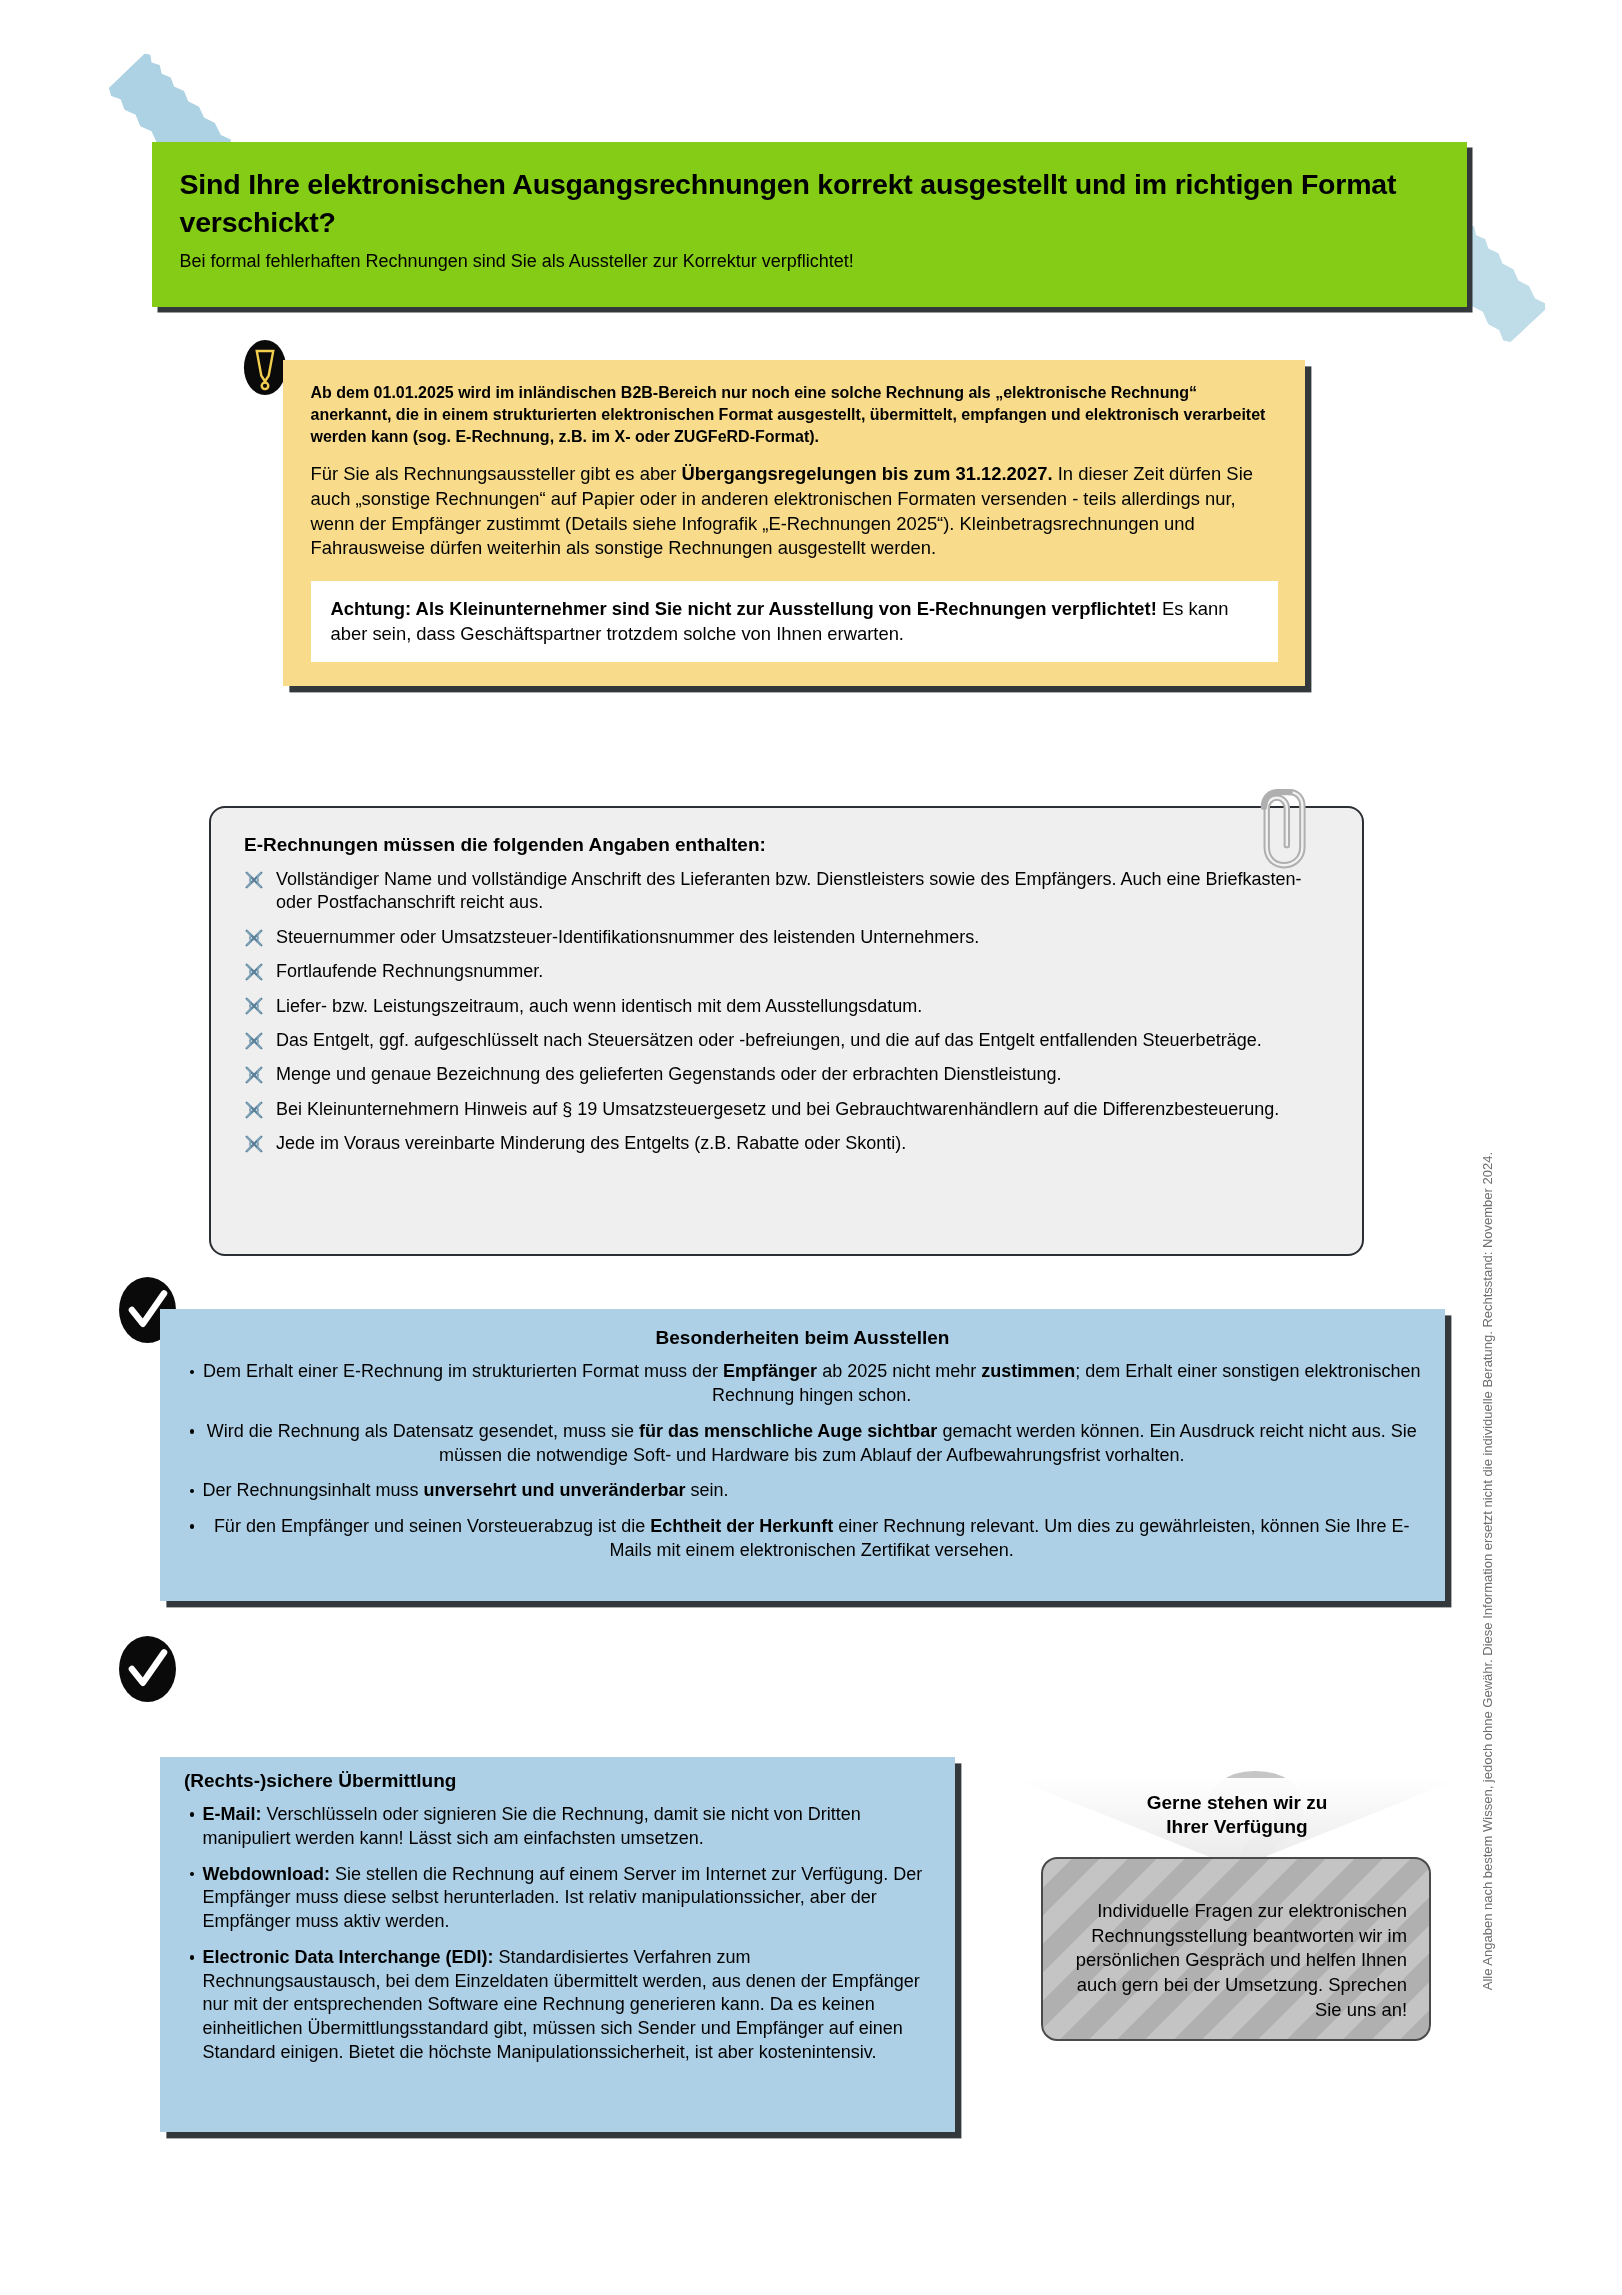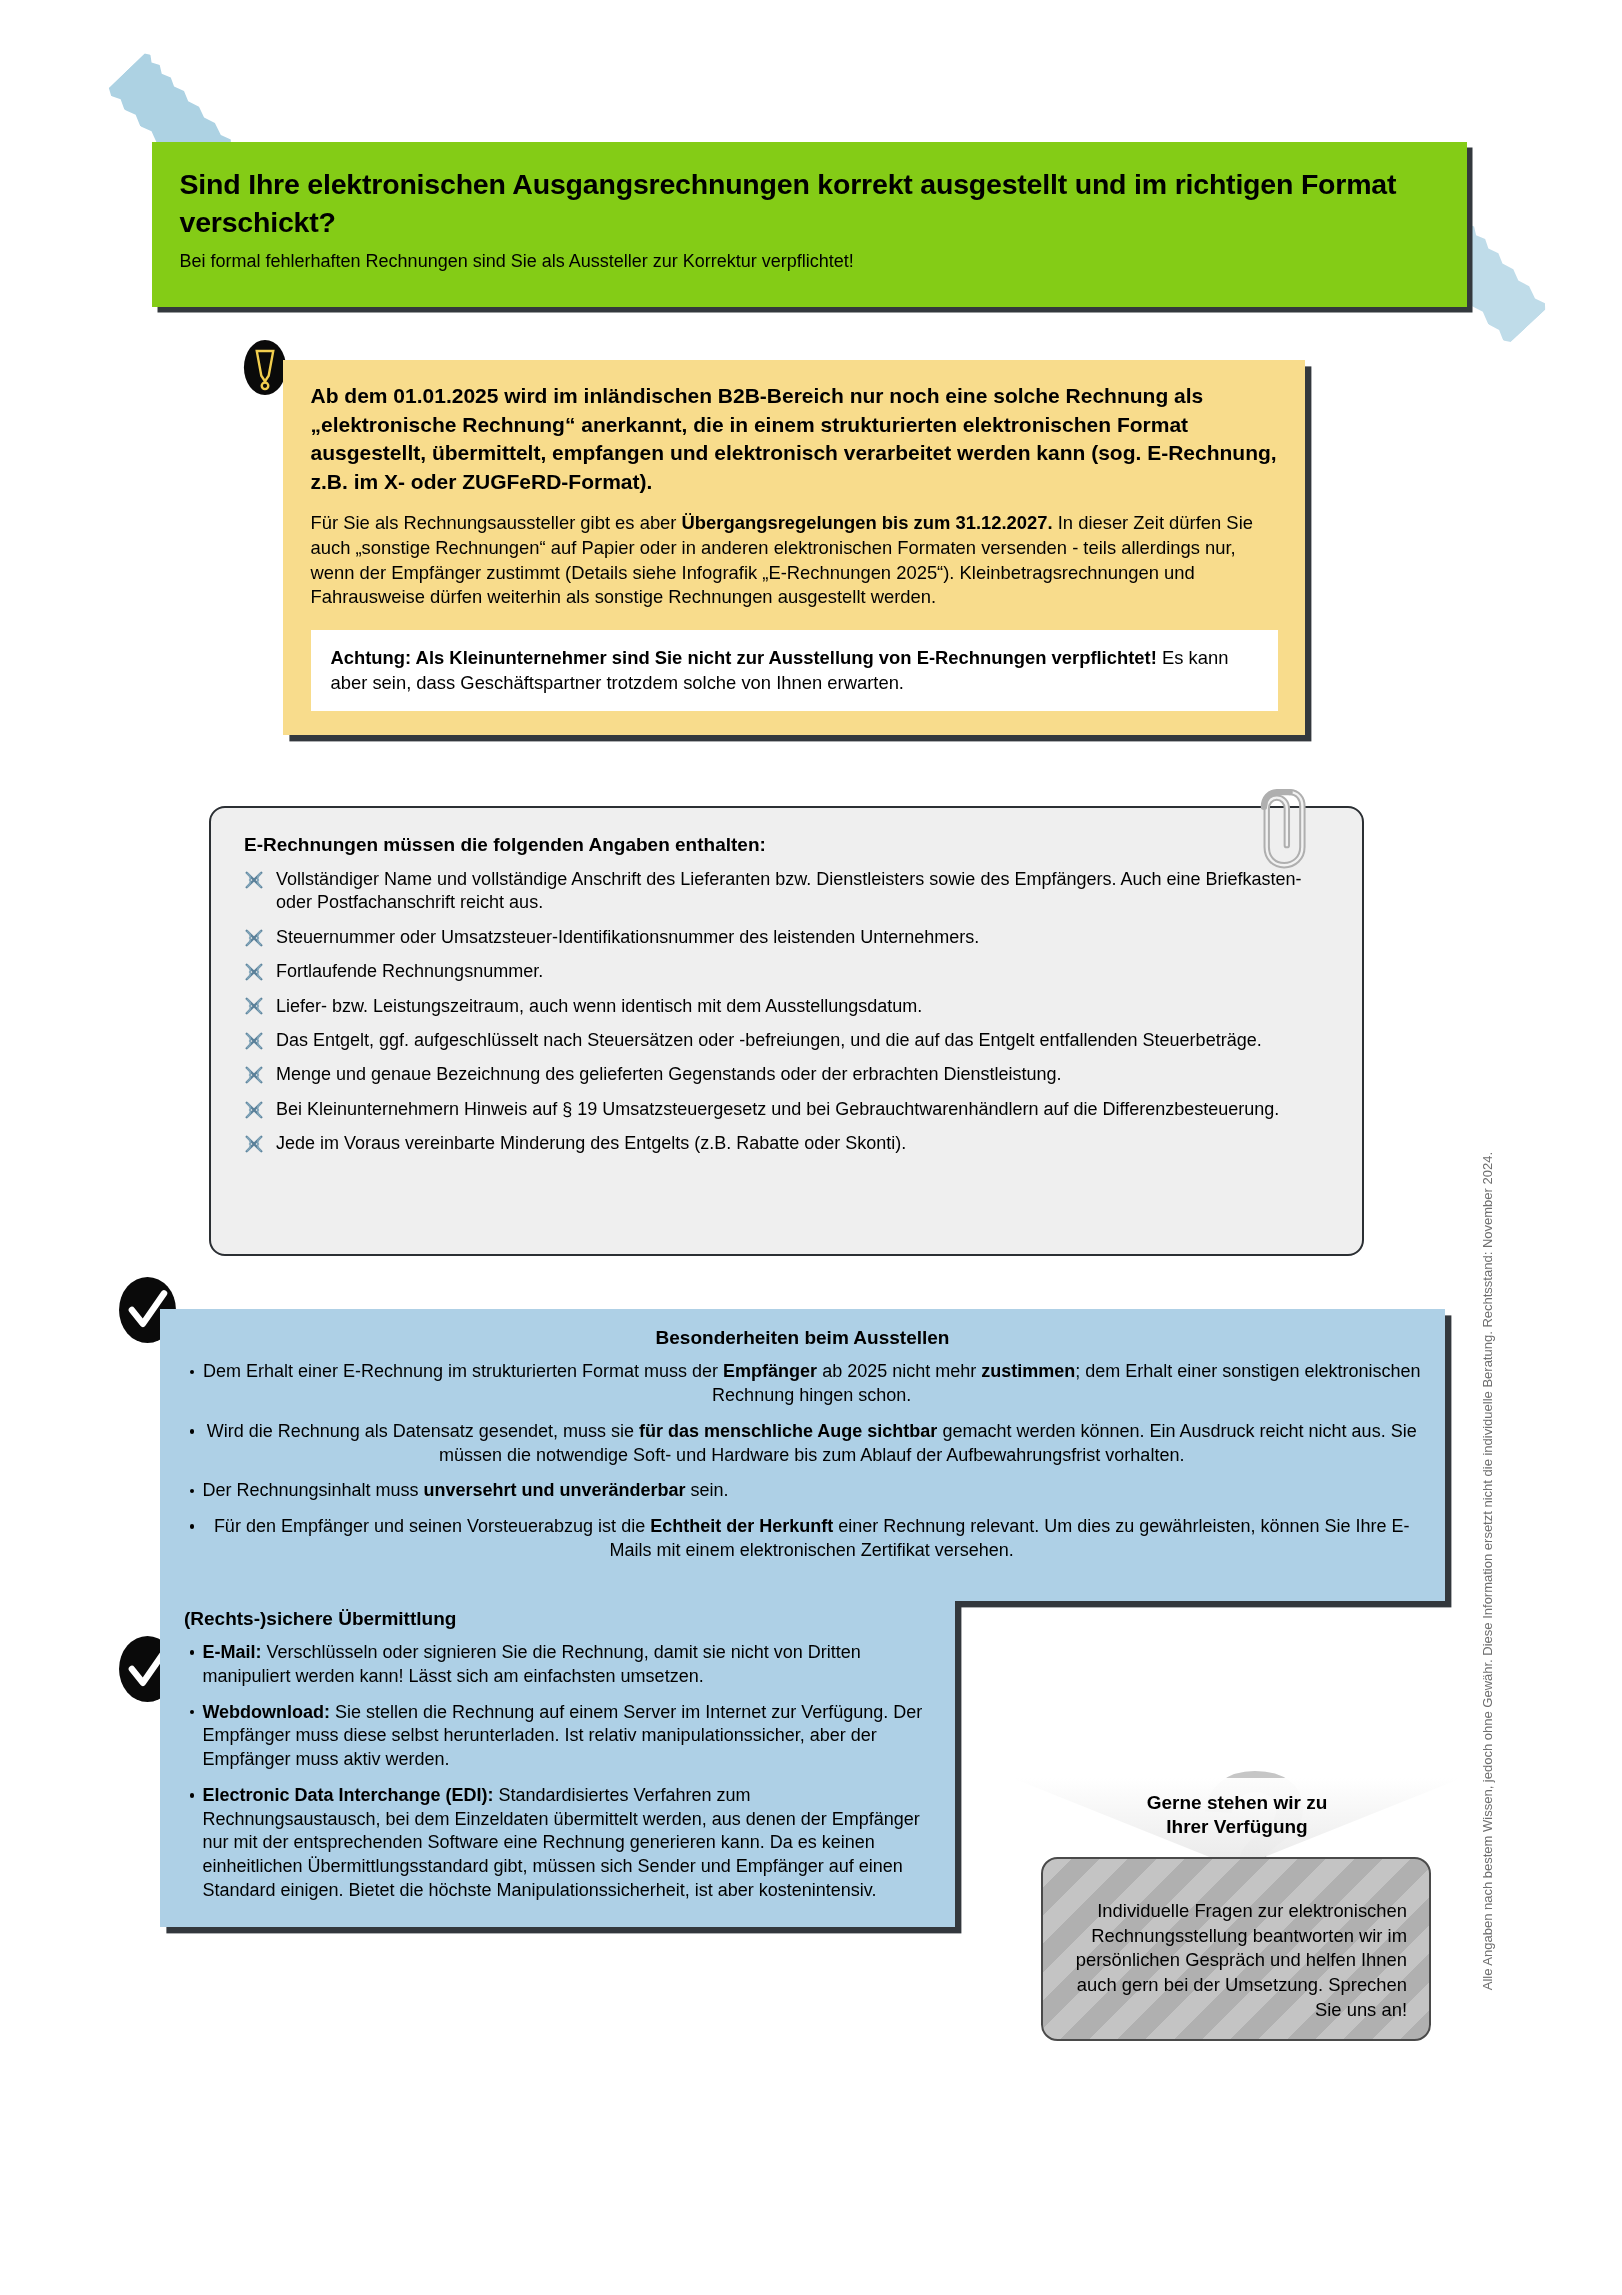--- a/index.html
+++ b/index.html
@@ -79,21 +79,21 @@
     position: absolute;
     left: 283px;
     top: 360px;
     width: 1022px;
     background: #F8DC8C;
     box-shadow: 6.4px 6.4px 0 0 #33383D;
     box-sizing: border-box;
     padding: 22px 27.5px 24px 27.5px;
   }
   .warn-lead {
-    font-size: 21px;
+    font-size: 16px;
     font-weight: bold;
     line-height: 1.36;
   }
   .warn-body {
     margin-top: 14.7px;
     font-size: 18.4px;
     line-height: 1.35;
   }
   .warn-inner {
     margin-top: 20px;
@@ -162,23 +162,23 @@
   .blue-1 {
     left: 160px;
     top: 1309px;
     width: 1285px;
     height: 292px;
     padding: 18.4px 24px 0 24px;
     text-align: center;
   }
   .blue-2 {
     left: 160px;
-    top: 1595px;
+    top: 1757px;
     width: 795px;
-    height: 332px;
+    height: 375px;
     padding: 13px 24px 0 24px;
   }
   .blue-heading {
     font-size: 19px;
     font-weight: bold;
     margin-bottom: 11px;
   }
   .bullet-item {
     display: flex;
     align-items: flex-start;

